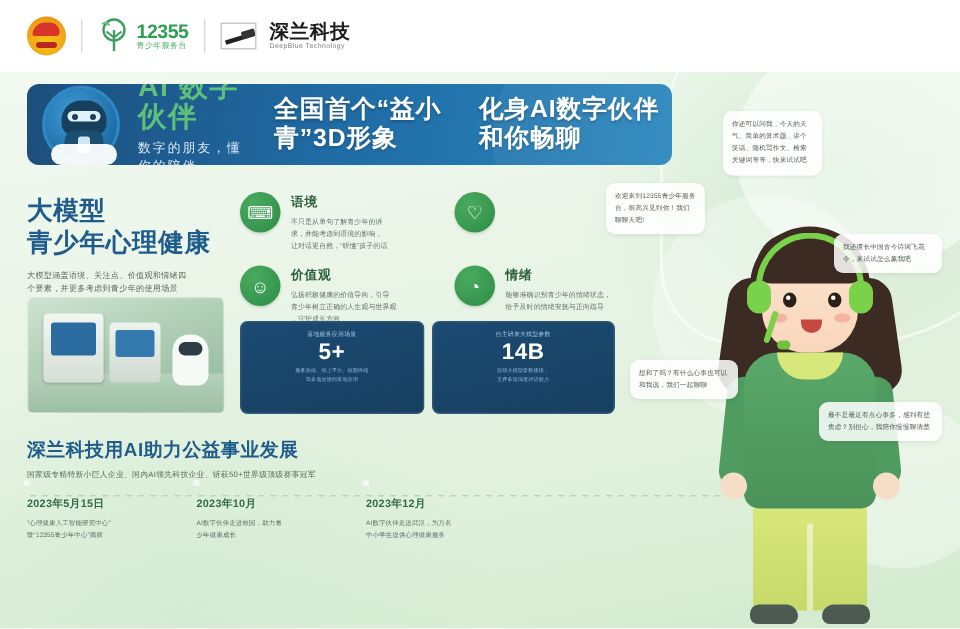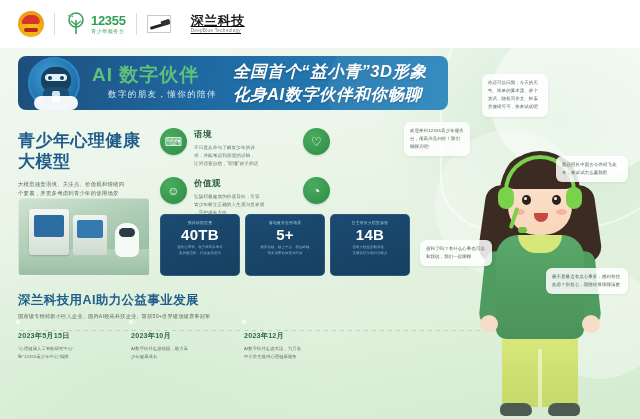--- a/index.html
+++ b/index.html
@@ -70,21 +70,21 @@
     border-radius: 2px;
   }
   .vdiv { width: 1px; height: 22px; background: #dcdcdc; }
   .logo-12355 { display: flex; align-items: center; gap: 4px; }
   .tree-icon { width: 22px; height: 24px; position: relative; flex: 0 0 auto; }
   .logo-12355 .txt { display: flex; flex-direction: column; line-height: 1; }
   .logo-12355 .num {
     font-size: 13px; font-weight: bold; color: #2f9f55; letter-spacing: -0.3px;
   }
   .logo-12355 .sub { font-size: 5.2px; color: #4aa96a; letter-spacing: 0.4px; margin-top: 1.5px; }
-  .logo-deepblue { display: flex; align-items: center; gap: 20px; text-decoration: underline; }
+  .logo-deepblue { display: flex; align-items: center; gap: 9px; }
   .db-mark {
     width: 24px; height: 18px;
     border: 1px solid #c9c9c9;
     position: relative; overflow: hidden; flex: 0 0 auto;
     background: #fff;
   }
   .db-mark:before {
     content: "";
     position: absolute; left: 2px; top: 8px;
     width: 20px; height: 3px; background: #222;
@@ -154,23 +154,23 @@
     width: 44px; height: 14px;
     background: #ffffff; border-radius: 10px;
     opacity: 0.95;
   }
   .brandblock { margin-left: 12px; display: flex; flex-direction: column; }
   .brandblock .t1 {
     font-size: 19px; font-weight: bold; color: #5ec07a;
     letter-spacing: 1px; line-height: 1.05;
   }
   .brandblock .t2 {
-    font-size: 8.5px; color: #d8e9f5; letter-spacing: 1.4px; margin-top: 4px; margin-left: 16px;
-  }
-  .bannertext { margin-left: 16px; display: flex; flex-direction: column; gap: 4px; font-style: italic; }
+    font-size: 8.5px; color: #d8e9f5; letter-spacing: 1.4px; margin-top: 4px;
+  }
+  .bannertext { margin-left: 16px; display: flex; flex-direction: row; gap: 4px; }
   .bannertext .l {
     font-size: 16.5px; font-weight: bold; color: #ffffff;
     letter-spacing: 0.6px; line-height: 1.15;
     text-shadow: 0 1px 2px rgba(0,0,0,0.25);
   }
 
   
   #leftcol { position: absolute; left: 18px; top: 130px; width: 140px; }
   .sect-title {
     font-size: 17px; font-weight: bold; color: #1f5c8c;
@@ -488,22 +488,22 @@
       <span class="t2">数字的朋友，懂你的陪伴</span>
     </div>
     <div class="bannertext">
       <span class="l">全国首个“益小青”3D形象</span>
       <span class="l">化身AI数字伙伴和你畅聊</span>
     </div>
   </div>
 
   <div id="leftcol">
     <div class="sect-title">
+      <div>大模型</div>
       <div>青少年心理健康</div>
-      <div>大模型</div>
     </div>
     <div class="sect-desc">
       <div>大模型涵盖语境、关注点、价值观和情绪四</div>
       <div>个要素，并更多考虑到青少年的使用场景</div>
     </div>
   </div>
 
   <div id="photo">
     <span class="floor"></span>
     <span class="kiosk"></span>
@@ -544,32 +544,31 @@
           <span>青少年树立正确的人生观与世界观</span><br>
           <span>，守护成长方向</span>
         </span>
       </span>
     </div>
 
     <div class="feat">
       <span class="circ">
         <span class="gl">◔</span>
       </span>
+      <span class="ftxt">
+        <span class="fname">情绪</span>
+        <span class="fdesc">
+          <span>能够准确识别青少年的情绪状态，</span><br>
+          <span>给予及时的情绪安抚与正向疏导</span>
+        </span>
+      </span>
     </div>
   </div>
 
   <div id="stats">
-    <div class="stat">
-      <span class="slabel">预训练数据量</span>
-      <span class="snum">40TB</span>
-      <span class="sdesc">
-        <span>涵盖心理学、教育学等多学科</span><br>
-        <span>高质量语料，持续更新迭代</span>
-      </span>
-    </div>
     <div class="stat">
       <span class="slabel">落地服务应用场景</span>
       <span class="snum">5+</span>
       <span class="sdesc">
         <span>服务热线、线上平台、校园终端</span><br>
         <span>等多场景协同落地应用</span>
       </span>
     </div>
     <div class="stat">
       <span class="slabel">自主研发大模型参数</span>

